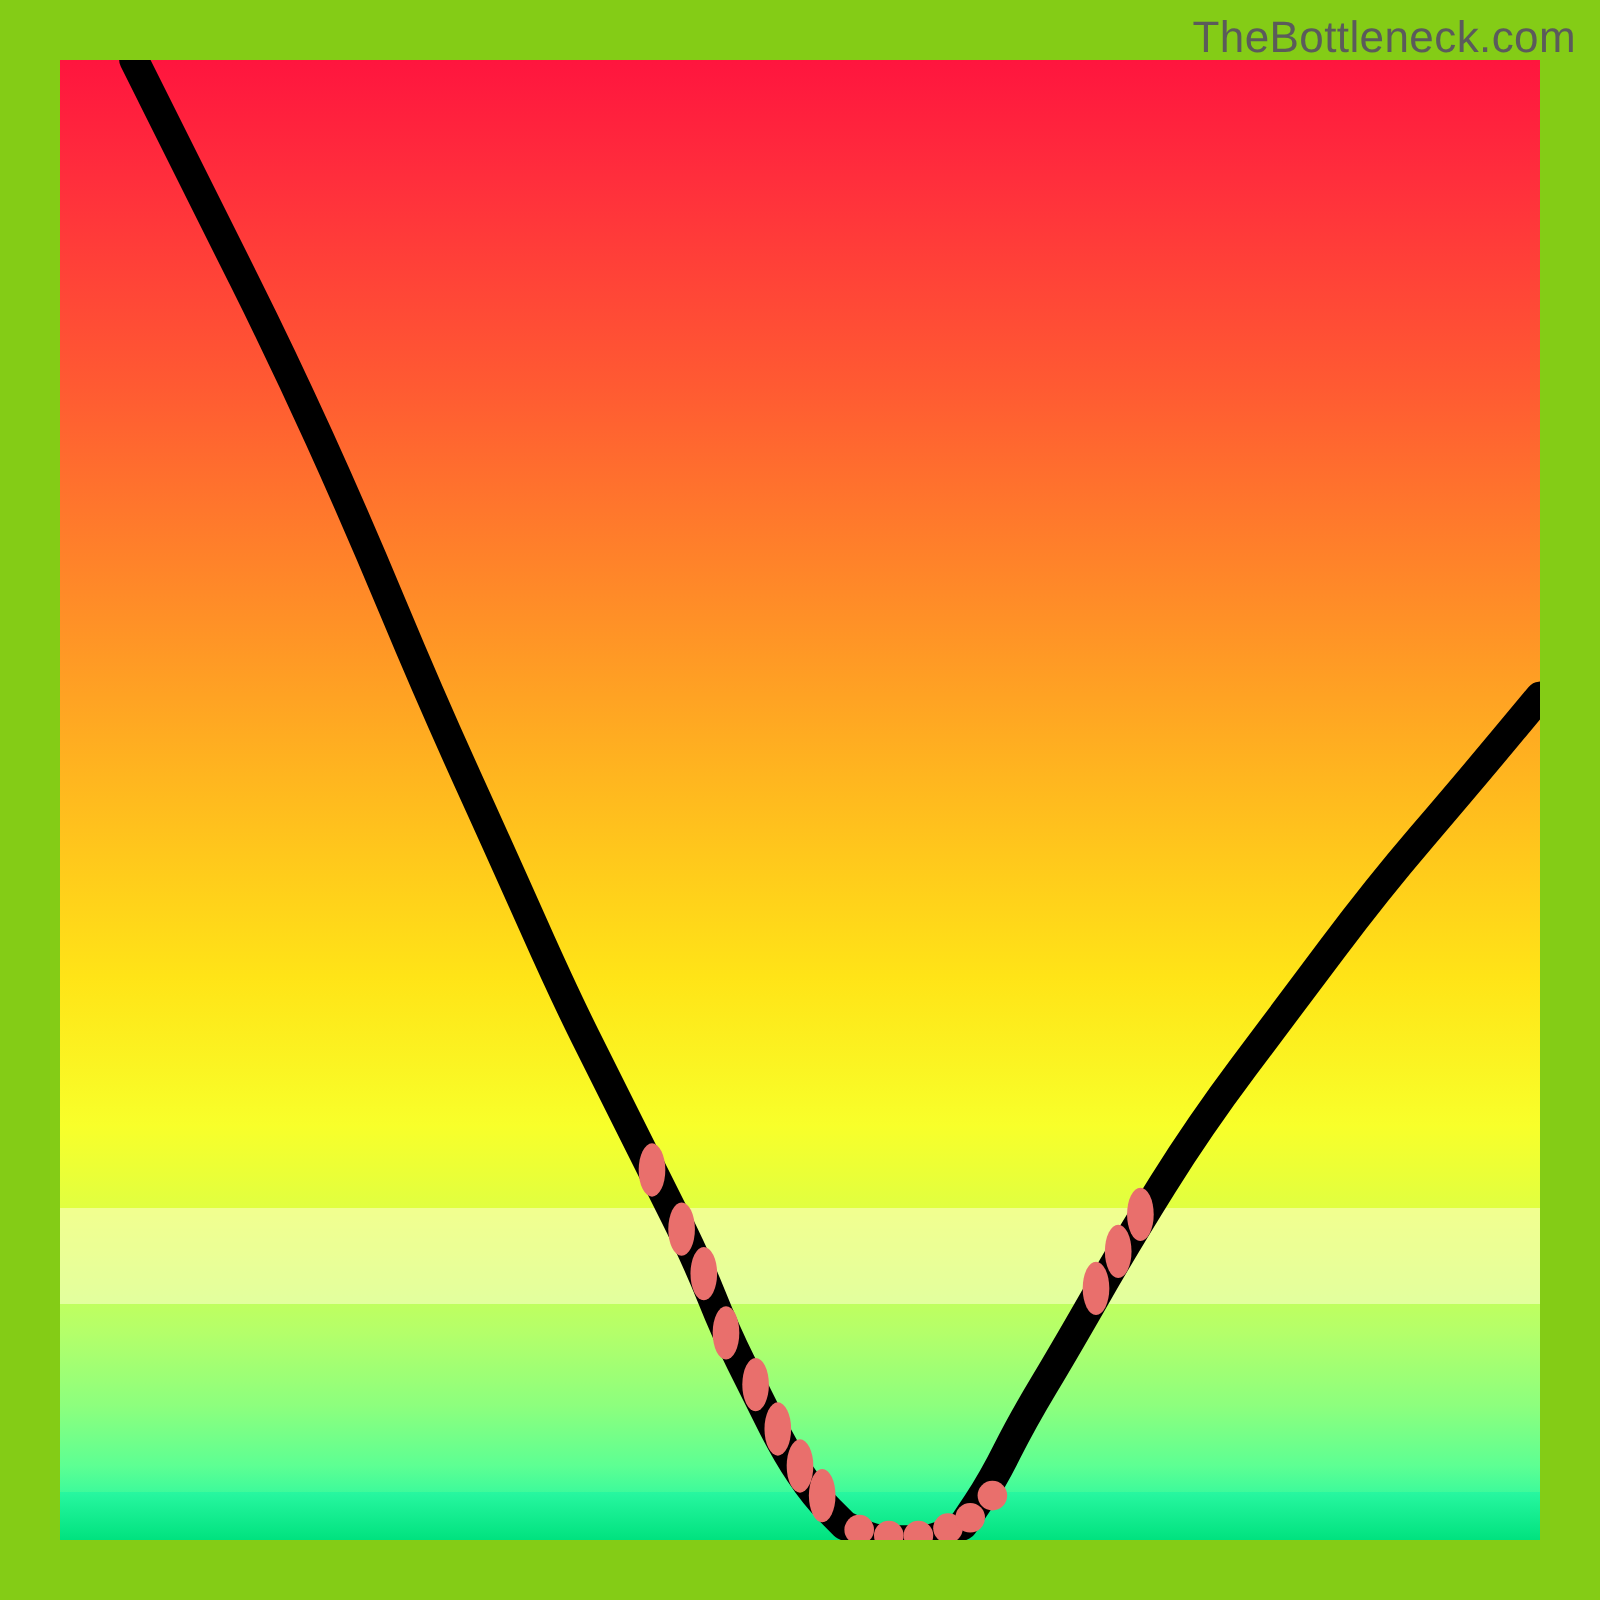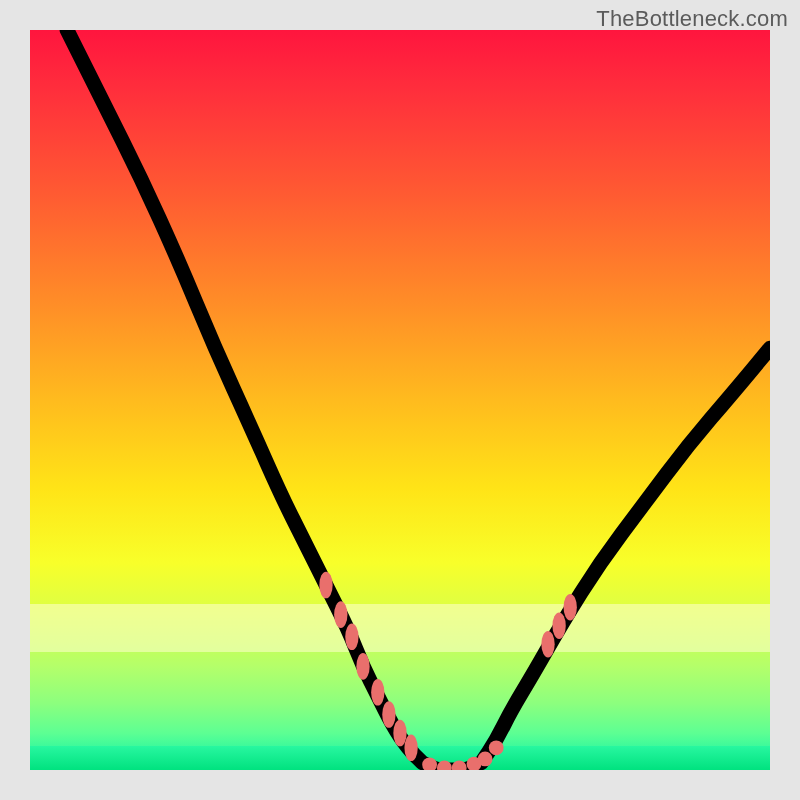--- a/index.html
+++ b/index.html
@@ -8,21 +8,21 @@
     width: 800px;
     height: 800px;
     overflow: hidden;
     background: #000;
     font-family: Arial, Helvetica, sans-serif;
   }
   .frame {
     position: relative;
     width: 800px;
     height: 800px;
-    background: #e5e5e5;
+    background: #84cc16;
   }
   .watermark {
     position: absolute;
     top: 6px;
     right: 12px;
     color: #5b5b5b;
     font-size: 22px;
     font-weight: 500;
     letter-spacing: 0.2px;
     z-index: 50;

